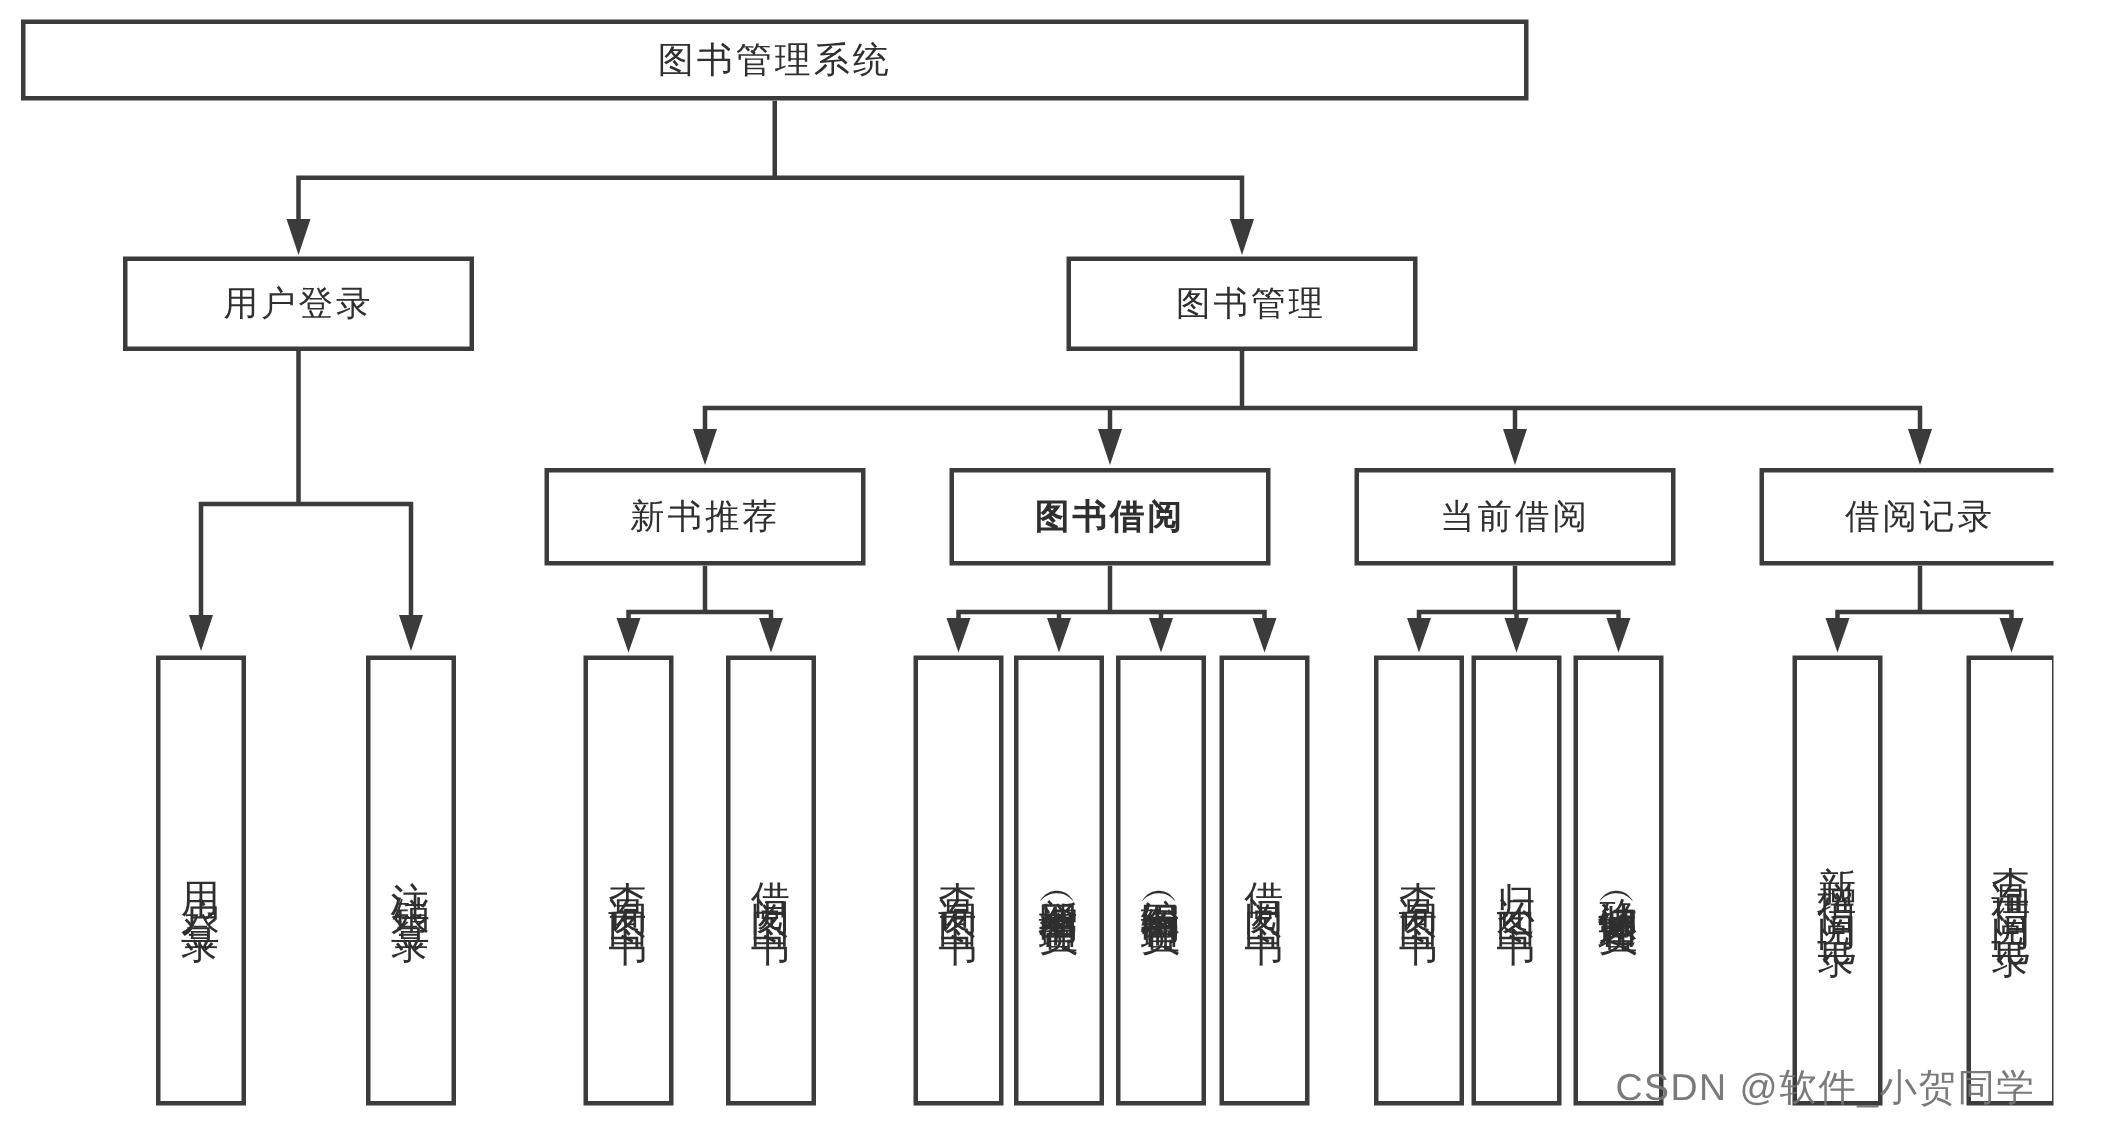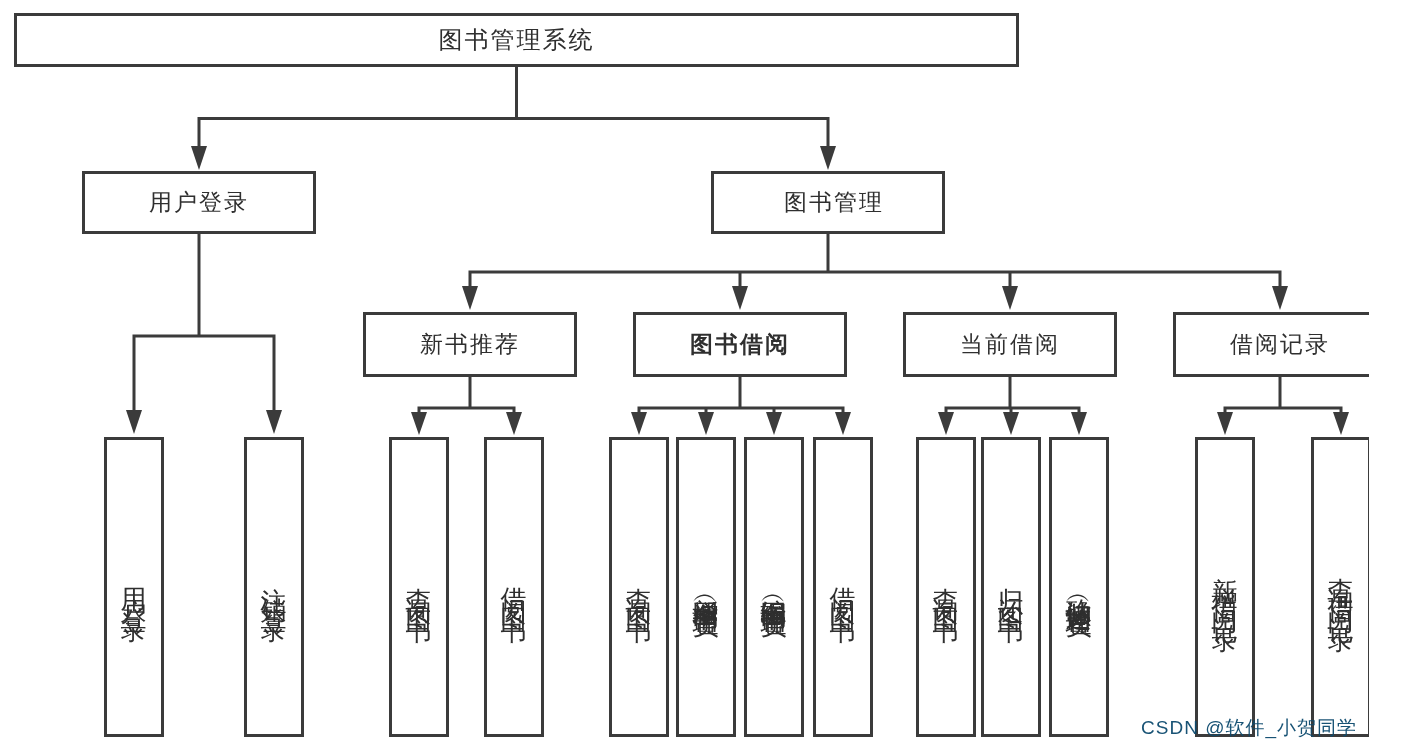--- a/index.html
+++ b/index.html
@@ -15,22 +15,22 @@
   }
   .node .lbl { font-size:23px; letter-spacing:2px; white-space:nowrap; }
   .node.root .lbl { font-size:24px; }
   .leaf { top:437px; width:60px; height:300px; }
   .leaf .vlbl {
     writing-mode:vertical-rl; text-orientation:mixed;
     font-size:26px; letter-spacing:10px; line-height:1;
   }
   .leaf .vlbl.t-long { letter-spacing:2px; }
   .watermark {
-    position:absolute; right:12px; bottom:6px; font-size:19px;
-    color:#0c4a6e; letter-spacing:1px; opacity:.95; white-space:nowrap;
+    position:absolute; right:12px; bottom:6px; font-size:25px;
+    color:#737373; letter-spacing:1px; opacity:.95; white-space:nowrap;
   }
 </style>
 </head>
 <body>
 
 <div class="canvas">
 
   <svg class="connectors" viewBox="0 0 1405 747" fill="none" stroke="#3b3b3b" stroke-width="3">
 
     <path d="M516.5 67 V118.5"></path>

